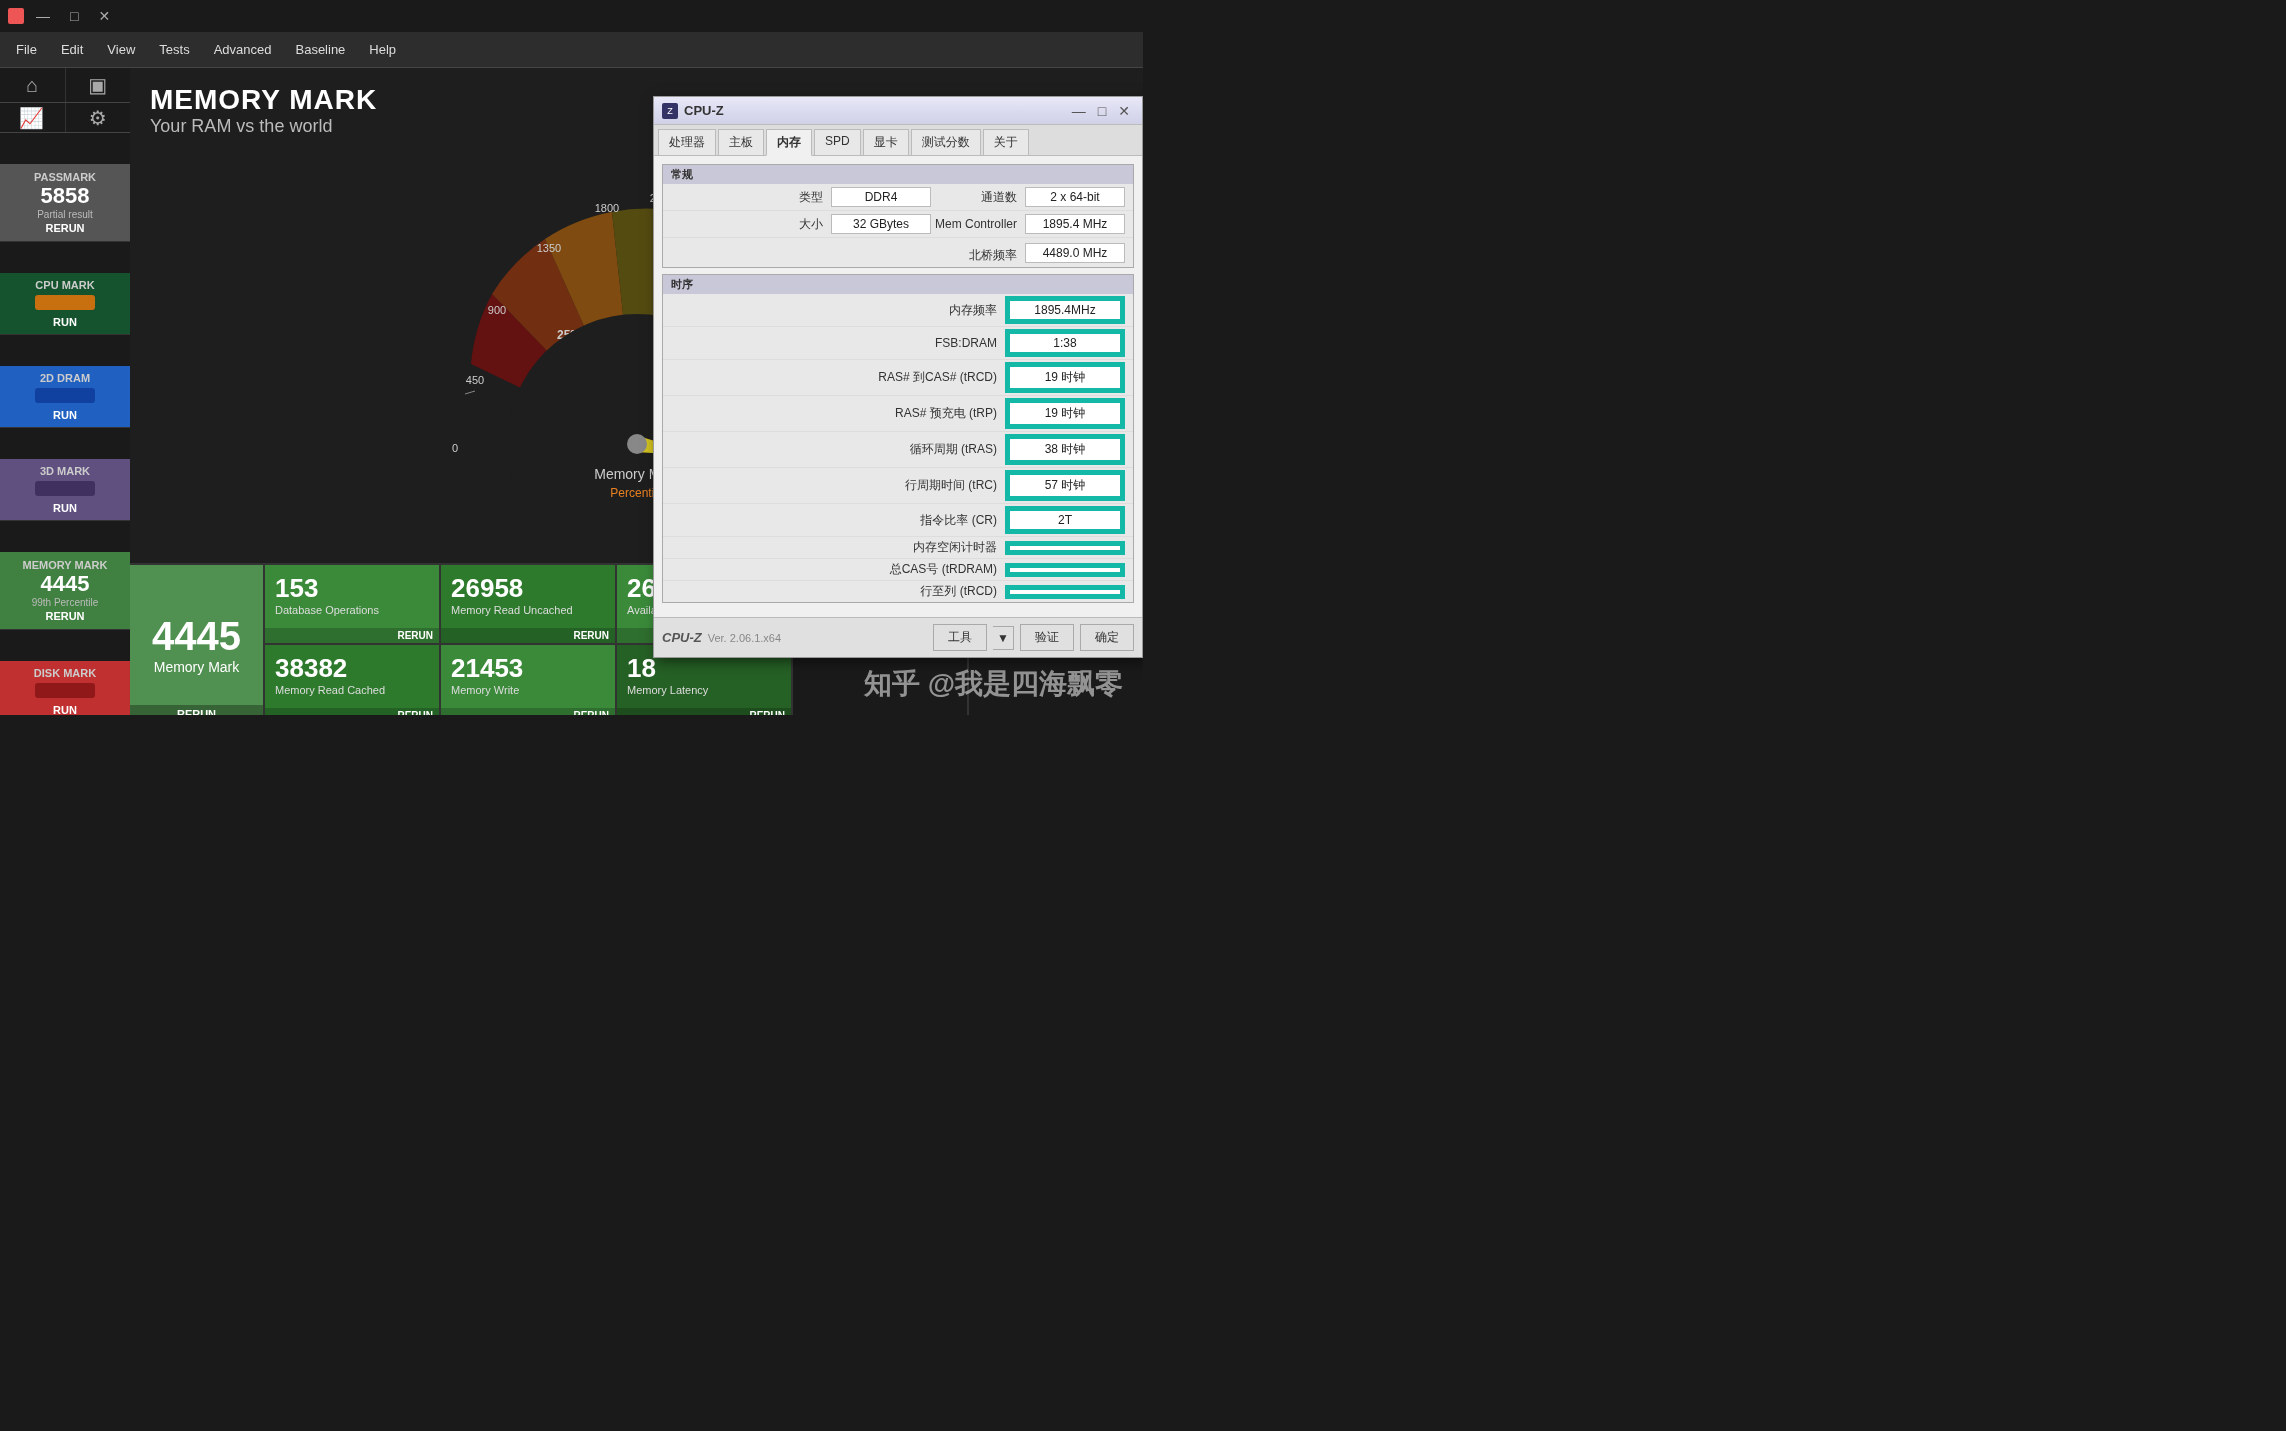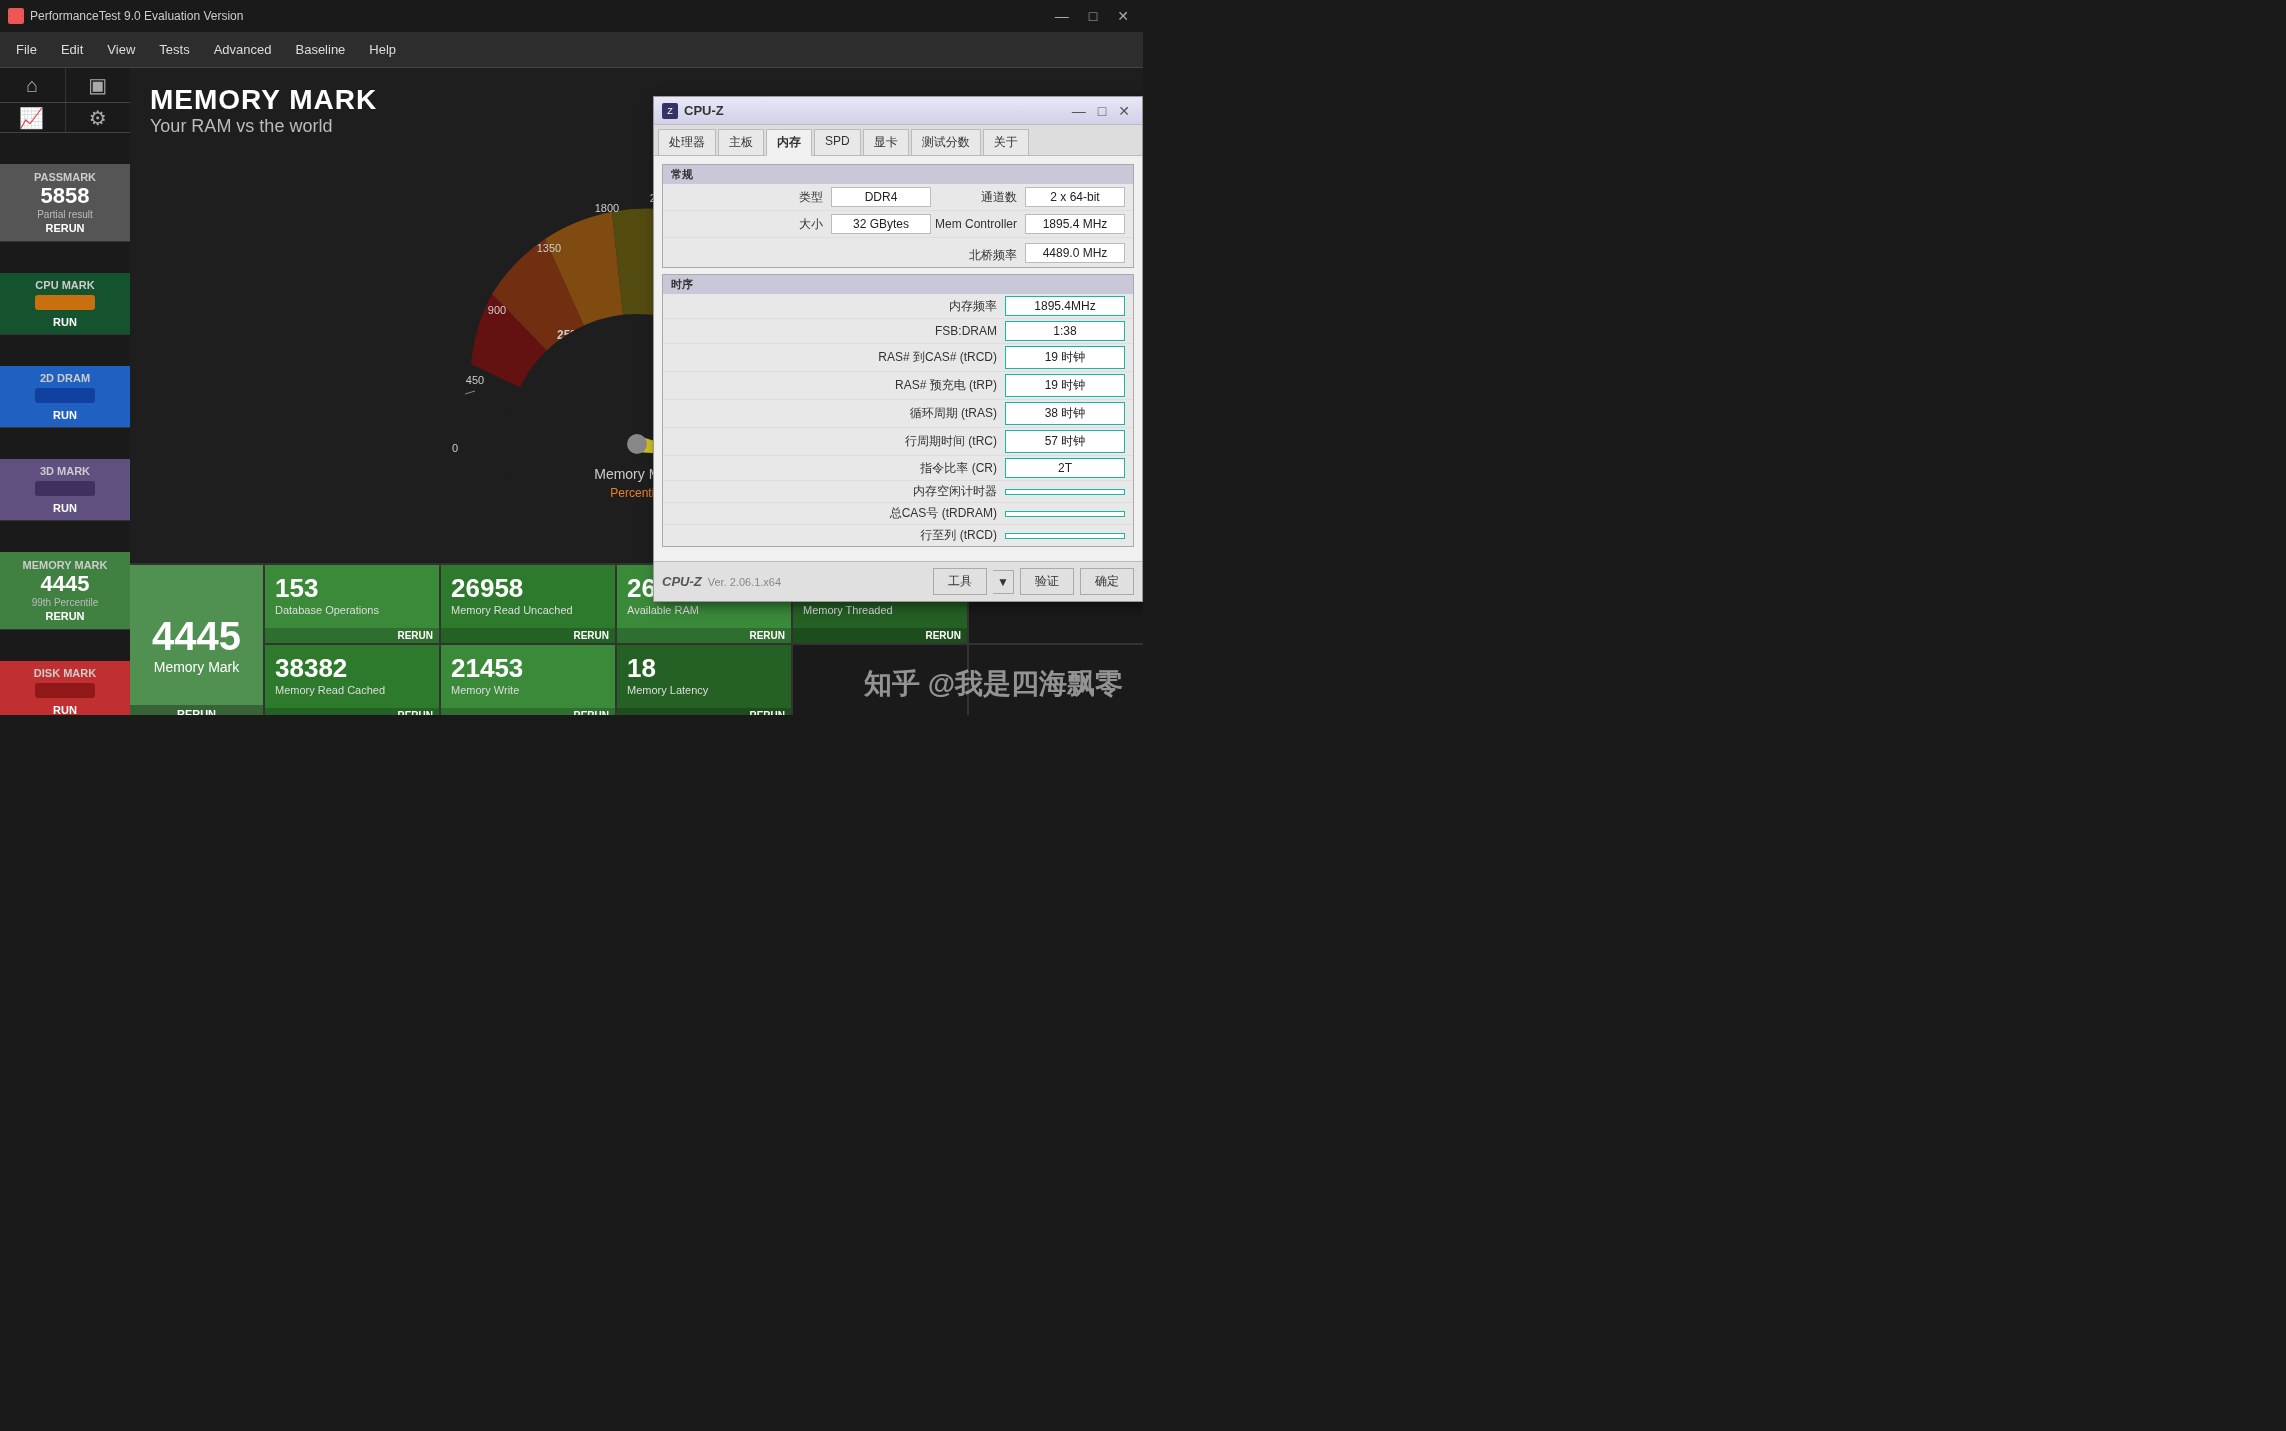--- a/index.html
+++ b/index.html
@@ -307,21 +307,21 @@
     }
     .cpuz-timing-row:last-child { border-bottom: none; }
     .cpuz-tk {
       flex: 1;
       text-align: right;
       padding-right: 8px;
       color: #333; font-size: 12px;
     }
     .cpuz-tv {
       background: white;
-      border: 1px solid #14b8a6;
+      border: 5px solid #14b8a6;
       padding: 2px 6px;
       min-width: 120px;
       font-size: 12px;
       color: #222;
       text-align: center;
     }
     .cpuz-footer {
       display: flex;
       align-items: center;
       padding: 6px 8px;
@@ -357,21 +357,20 @@
       color: rgba(200,200,200,0.7);
       z-index: 50;
       pointer-events: none;
     }
   </style>
 </head>
 <body>
 
 <div class="title-bar">
   <span class="app-icon"></span>
-  <span class="title-text">PerformanceTest 9.0 Evaluation Version</span>
   <div class="window-controls">
     <span class="window-control">—</span>
     <span class="window-control">□</span>
     <span class="window-control">✕</span>
   </div>
 </div>
 
 <div class="menu-bar">
   <span class="menu-item">File</span>
   <span class="menu-item">Edit</span>

